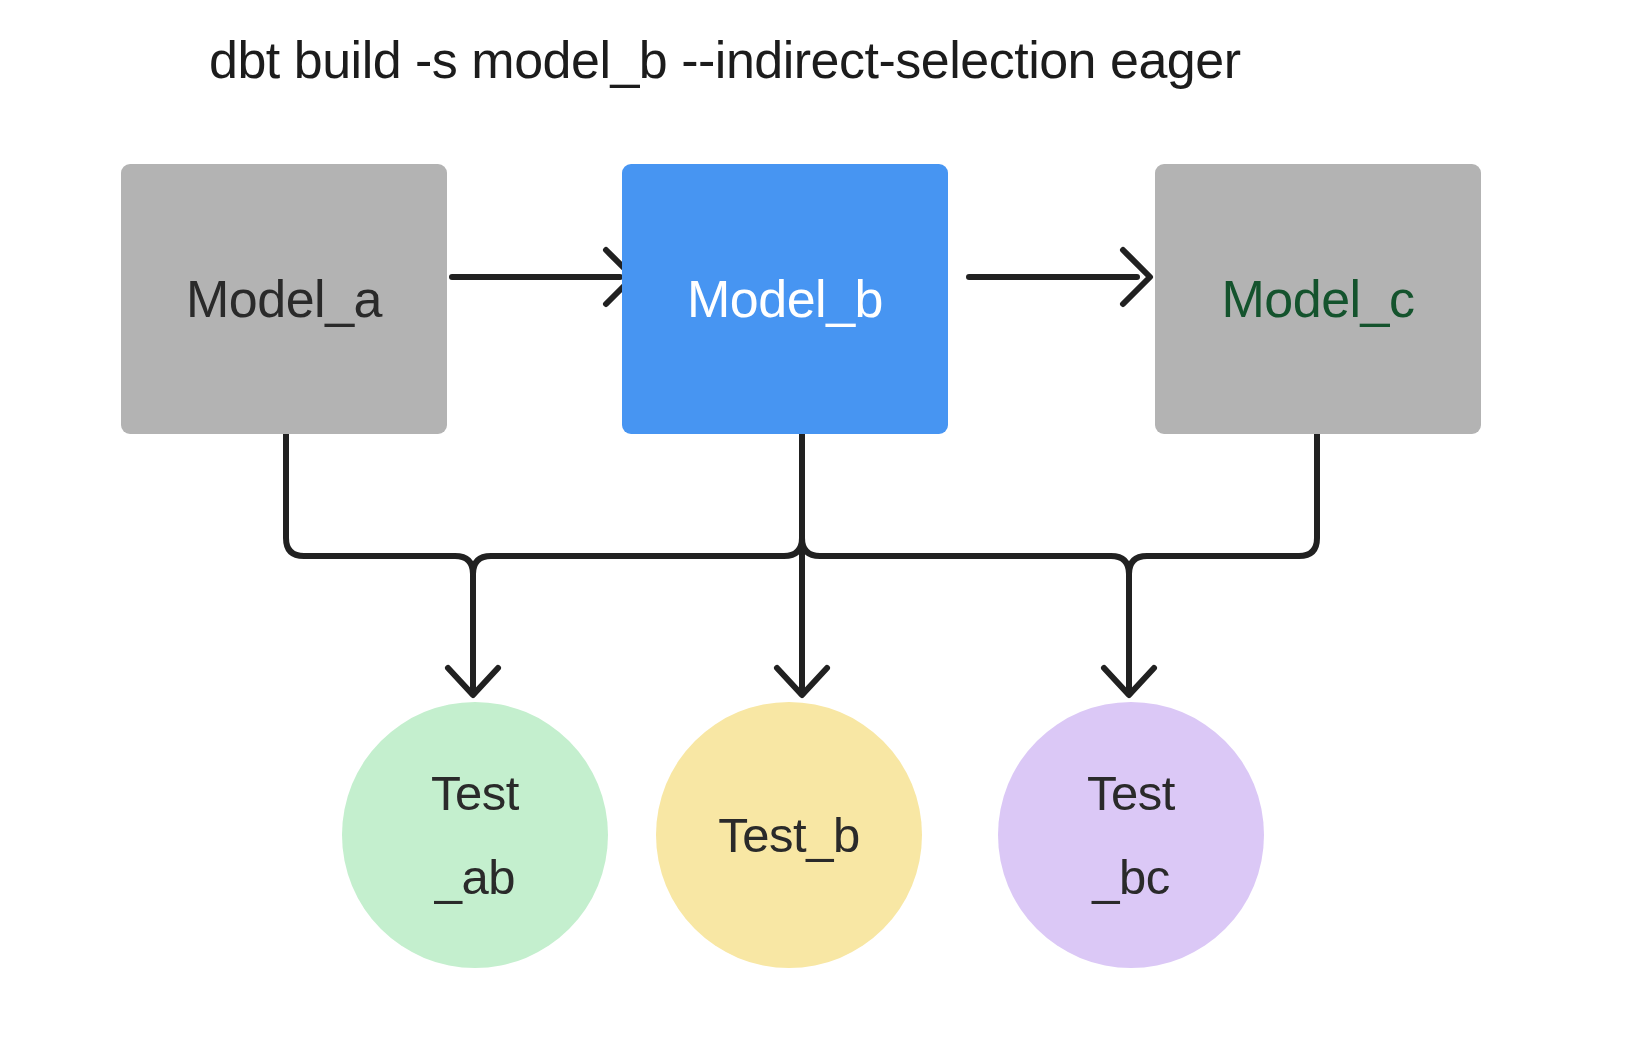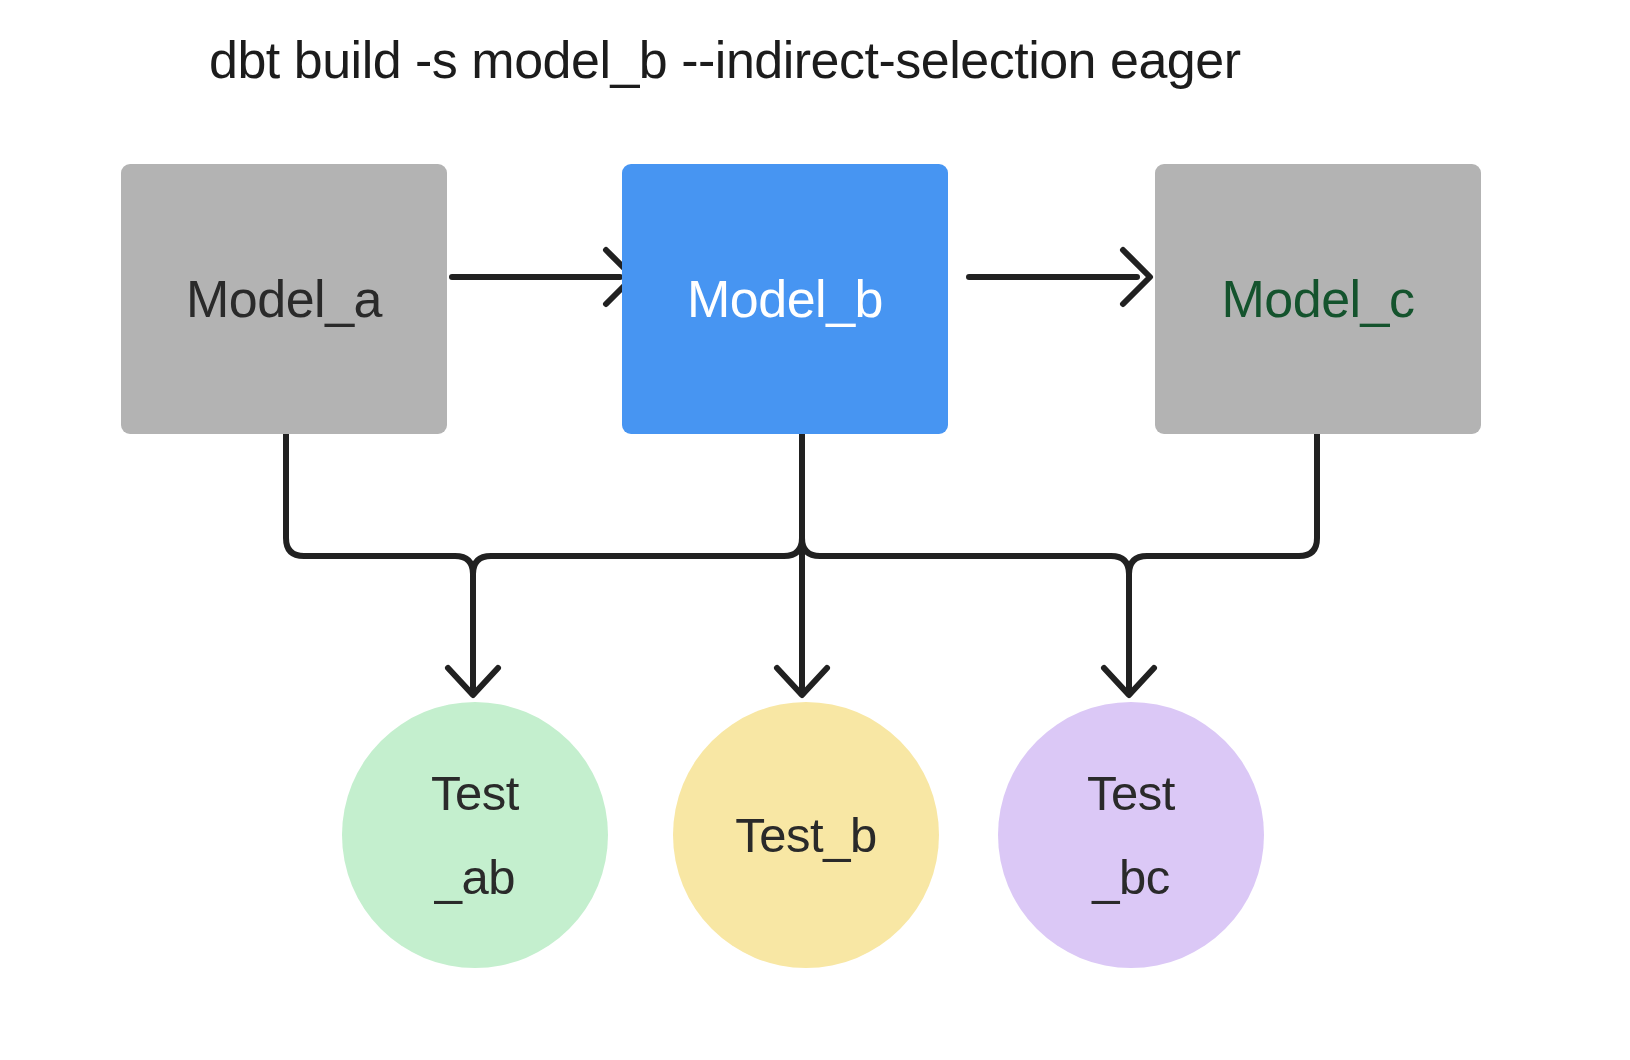--- a/index.html
+++ b/index.html
@@ -57,21 +57,21 @@
     width: 266px;
     height: 266px;
     top: 702px;
     border-radius: 50%;
     font-size: 49px;
     letter-spacing: -0.5px;
     line-height: 84px;
     color: #2a2a2a;
   }
   .test-ab { left: 342px; }
-  .test-b  { left: 673px; }
+  .test-b  { left: 656px; }
   .test-bc { left: 998px; }
   .node span { display: block; }
 </style>
 </head>
 <body>
 
 <div class="canvas">
 
   <div class="title">dbt build -s model_b --indirect-selection eager</div>
 

